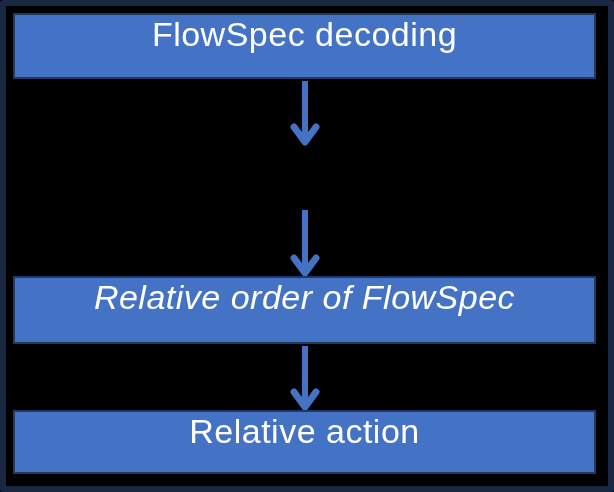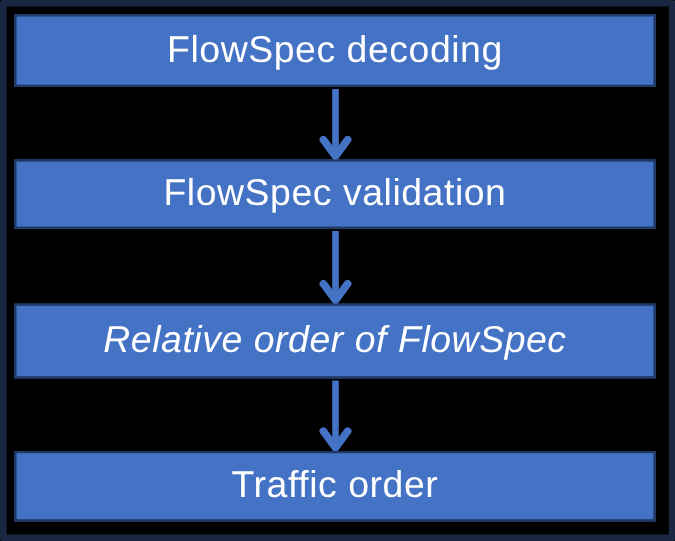--- a/index.html
+++ b/index.html
@@ -19,21 +19,21 @@
     font-family: "Liberation Sans", sans-serif;
   }
   .flow-node {
     position: absolute;
     left: 7px;
     width: 583px;
     box-sizing: border-box;
     background: var(--node-fill, #4472c4);
     border: 2px solid var(--node-border, #1f3864);
     display: flex;
-    align-items: center;
+    align-items: flex-start;
     justify-content: center;
   }
   .flow-node .label {
     color: var(--node-text, #ffffff);
     font-size: 34px;
     font-weight: 400;
     letter-spacing: 0.5px;
     white-space: nowrap;
     padding-bottom: 2px;
   }
@@ -79,25 +79,22 @@
     <g>
       <line class="stem" x1="299" y1="340" x2="299" y2="397"></line>
       <polyline class="head" points="288,386 299,401 310,386"></polyline>
     </g>
   </svg>
 
   <div class="flow-node node-1">
     <span class="label">FlowSpec decoding</span>
   </div>
 
-  <div class="flow-node node-2">
-    <span class="label">FlowSpec validation</span>
-  </div>
 
   <div class="flow-node node-3">
     <span class="label">Relative order of FlowSpec</span>
   </div>
 
   <div class="flow-node node-4">
-    <span class="label">Traffic order</span>
+    <span class="label">Relative action</span>
   </div>
 
 </div>
 
 </body></html>

